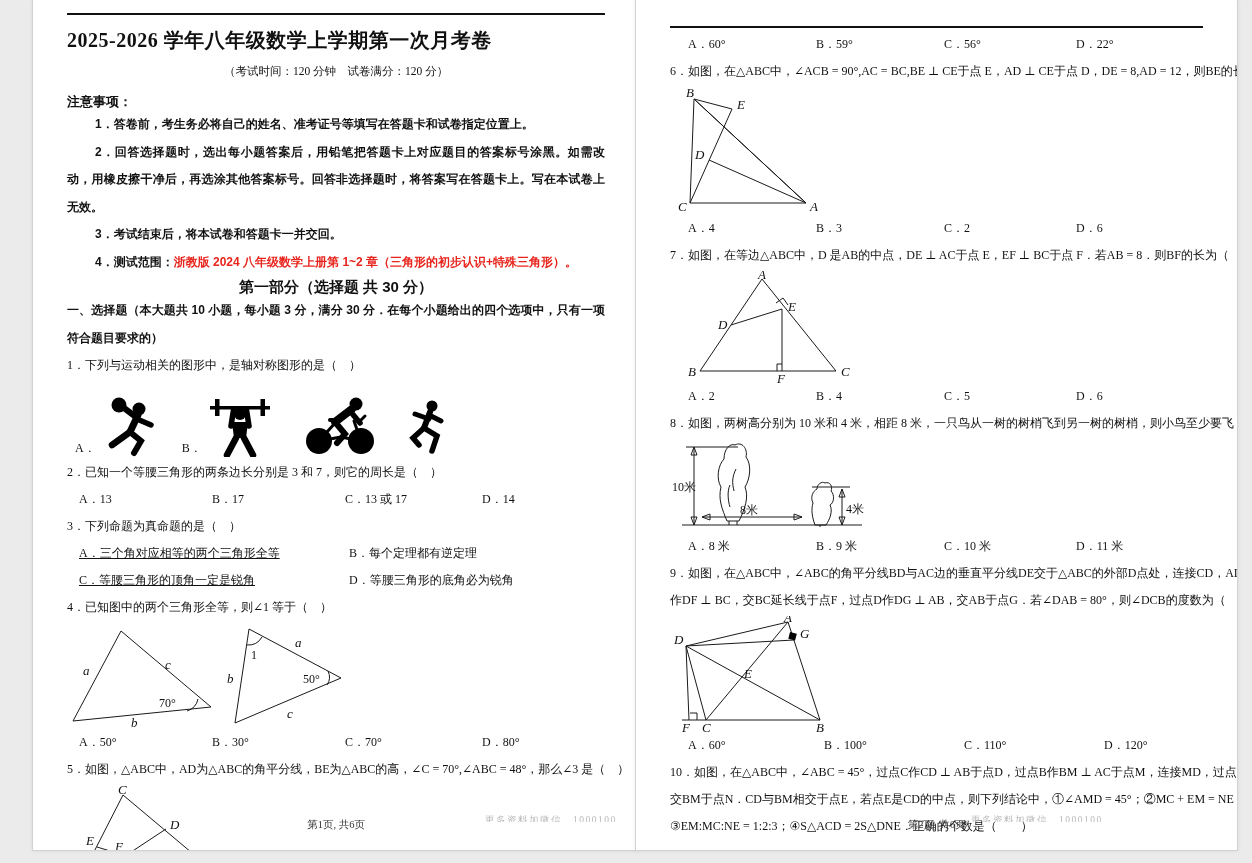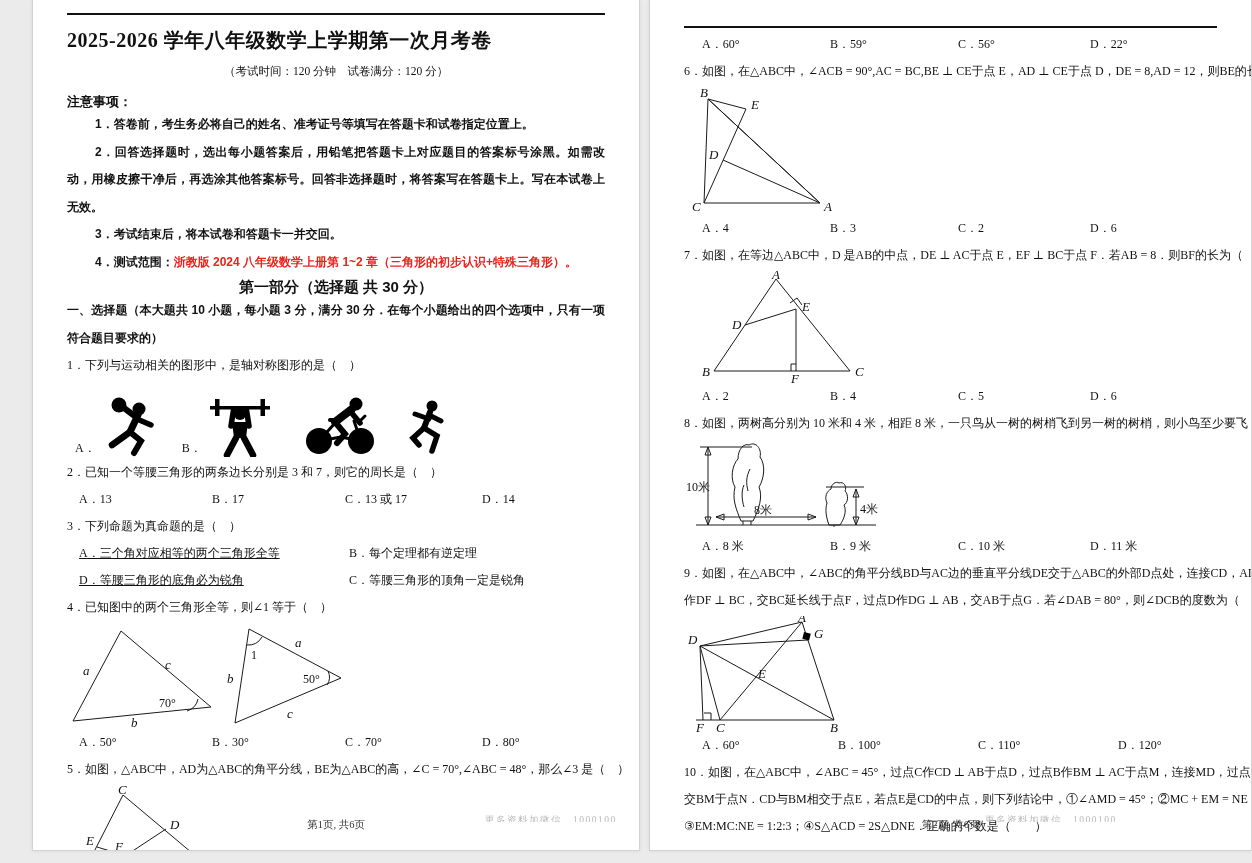--- a/index.html
+++ b/index.html
@@ -6,21 +6,21 @@
   body{
     width:1252px;height:863px;overflow:hidden;position:relative;
     background:#ebebeb;
     font-family:"Liberation Serif","DejaVu Serif",serif;
     color:#111;
   }
   .page{position:absolute;top:0;height:851px;background:#fff;
     border:1px solid #d2d2d2;border-top:none;box-sizing:border-box;
     box-shadow:0 0 4px rgba(0,0,0,.08);}
   #page1{left:32px;width:608px;}
-  #page2{left:649px;width:603px;}
+  #page2{left:635px;width:603px;}
   .pc{position:relative;height:100%;padding:0 34px;box-sizing:border-box;overflow:hidden;}
   .topline{border-top:2px solid #111;height:0;}
   #page1 .topline{margin-top:13px;}
   #page2 .topline{margin-top:26px;}
   .title{font-size:20px;font-weight:bold;text-align:left;margin:12px 0 0;letter-spacing:.5px;}
   .subtitle{font-size:11.5px;text-align:center;margin:10px 0 0;}
   .sans{font-family:"Liberation Sans","DejaVu Sans",sans-serif;}
   .b{font-weight:bold;}
   .notice-h{font-size:13px;margin:14px 0 0;}
   .para{font-size:12px;line-height:27.5px;margin:0;text-align:justify;}
@@ -133,22 +133,22 @@
       <span>C．13 或 17</span>
       <span>D．14</span>
     </div>
 
     <p class="q nowrap">3．下列命题为真命题的是（　）</p>
     <div class="optrow ow2">
       <span>A．三个角对应相等的两个三角形全等</span>
       <span>B．每个定理都有逆定理</span>
     </div>
     <div class="optrow ow2">
+      <span>C．等腰三角形的顶角一定是锐角</span>
       <span>D．等腰三角形的底角必为锐角</span>
-      <span>C．等腰三角形的顶角一定是锐角</span>
     </div>
 
     <p class="q nowrap">4．已知图中的两个三角形全等，则∠1 等于（　）</p>
     <div style="display:flex;margin:2px 0 0 2px;">
       <svg class="fig" width="152" height="106" viewBox="0 0 152 106">
         <path d="M52 8 L4 98 L142 84 Z"></path>
         <path d="M118 88 A 16 16 0 0 0 129 76"></path>
         <text class="f-lbl" x="14" y="52">a</text>
         <text class="f-lbl" x="96" y="46">c</text>
         <text class="f-lbl" x="62" y="104">b</text>

